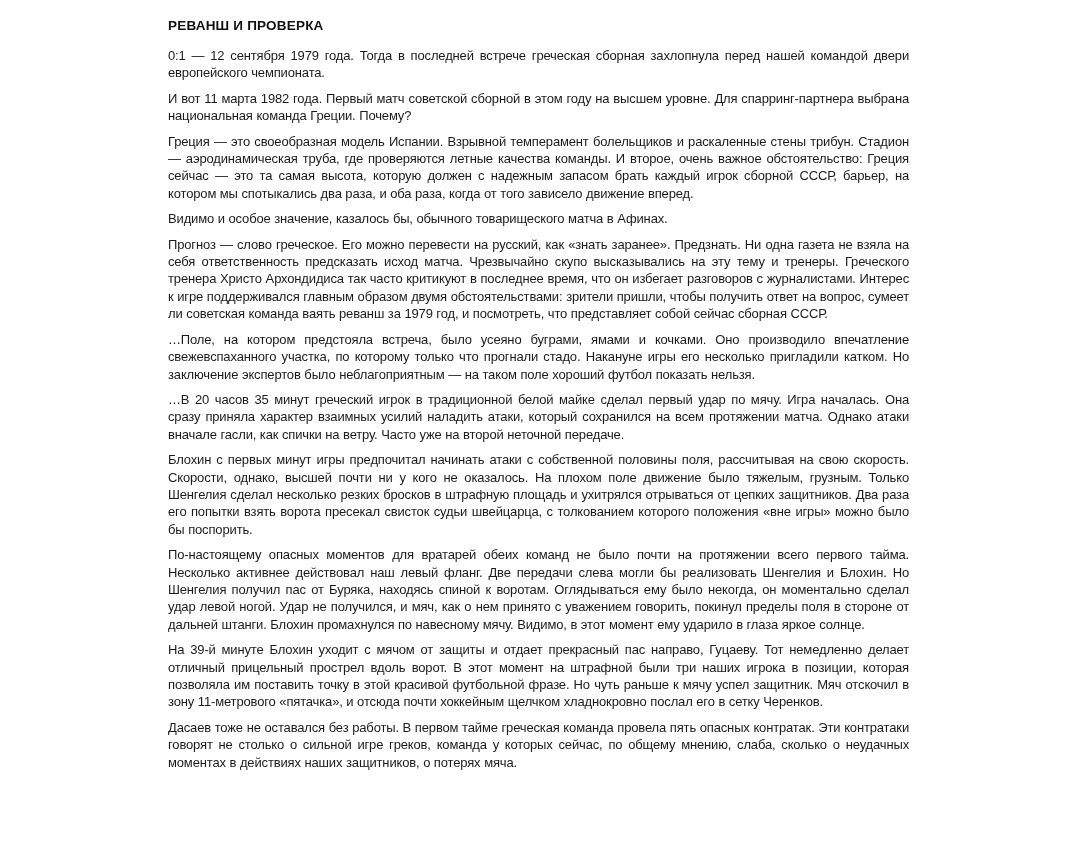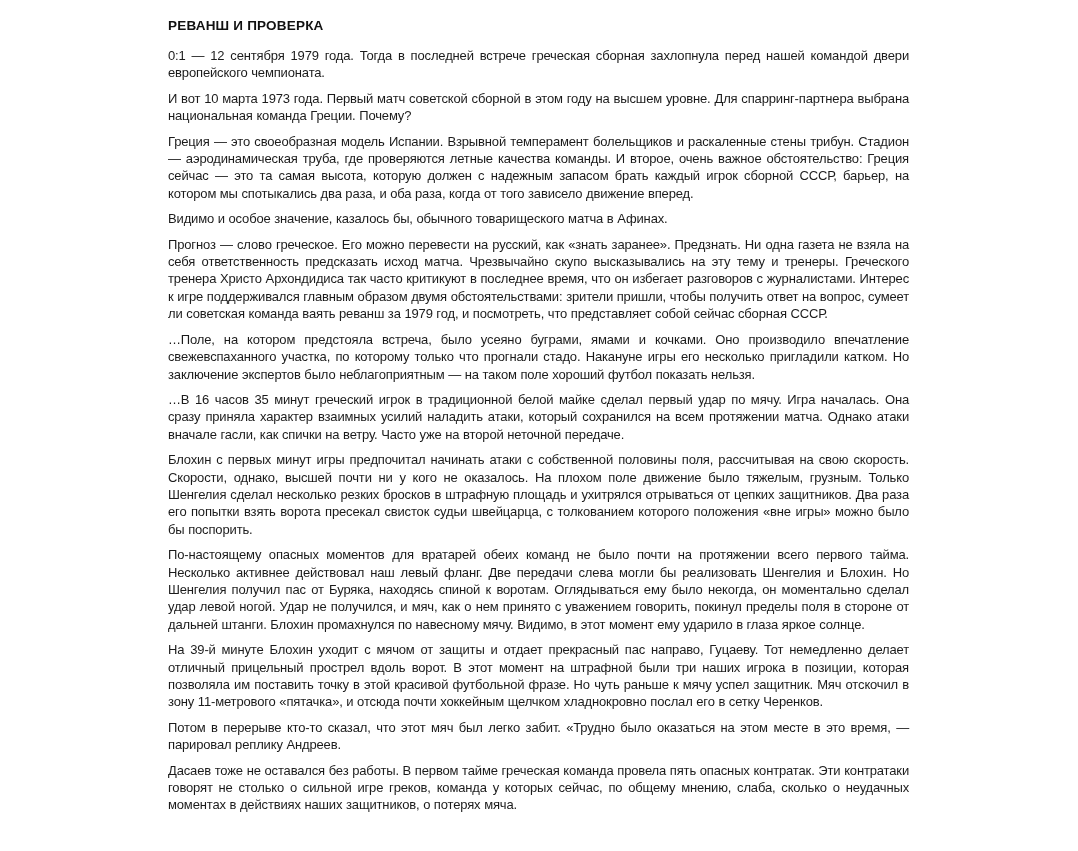--- a/index.html
+++ b/index.html
@@ -45,26 +45,25 @@
   }
 </style>
 </head>
 <body>
 
 <div class="page">
   <div class="article">
     <h1 class="article-title">РЕВАНШ И ПРОВЕРКА</h1>
     <div class="article-body">
       <p>0:1 — 12 сентября 1979 года. Тогда в последней встрече греческая сборная захлопнула перед нашей командой двери европейского чемпионата.</p>
-      <p>И вот 10 марта 1973 года. Первый матч советской сборной в этом году на высшем уровне. Для спарринг-партнера выбрана национальная команда Греции. Почему?</p>
+      <p>И вот 11 марта 1982 года. Первый матч советской сборной в этом году на высшем уровне. Для спарринг-партнера выбрана национальная команда Греции. Почему?</p>
       <p>Греция — это своеобразная модель Испании. Взрывной темперамент болельщиков и раскаленные стены трибун. Стадион — аэродинамическая труба, где проверяются летные качества команды. И второе, очень важное обстоятельство: Греция сейчас — это та самая высота, которую должен с надежным запасом брать каждый игрок сборной СССР, барьер, на котором мы спотыкались два раза, и оба раза, когда от того зависело движение вперед.</p>
       <p>Видимо и особое значение, казалось бы, обычного товарищеского матча в Афинах.</p>
       <p>Прогноз — слово греческое. Его можно перевести на русский, как «знать заранее». Предзнать. Ни одна газета не взяла на себя ответственность предсказать исход матча. Чрезвычайно скупо высказывались на эту тему и тренеры. Греческого тренера Христо Архондидиса так часто критикуют в последнее время, что он избегает разговоров с журналистами. Интерес к игре поддерживался главным образом двумя обстоятельствами: зрители пришли, чтобы получить ответ на вопрос, сумеет ли советская команда ваять реванш за 1979 год, и посмотреть, что представляет собой сейчас сборная СССР.</p>
       <p>…Поле, на котором предстояла встреча, было усеяно буграми, ямами и кочками. Оно производило впечатление свежевспаханного участка, по которому только что прогнали стадо. Накануне игры его несколько пригладили катком. Но заключение экспертов было неблагоприятным — на таком поле хороший футбол показать нельзя.</p>
-      <p>…В 16 часов 35 минут греческий игрок в традиционной белой майке сделал первый удар по мячу. Игра началась. Она сразу приняла характер взаимных усилий наладить атаки, который сохранился на всем протяжении матча. Однако атаки вначале гасли, как спички на ветру. Часто уже на второй неточной передаче.</p>
+      <p>…В 20 часов 35 минут греческий игрок в традиционной белой майке сделал первый удар по мячу. Игра началась. Она сразу приняла характер взаимных усилий наладить атаки, который сохранился на всем протяжении матча. Однако атаки вначале гасли, как спички на ветру. Часто уже на второй неточной передаче.</p>
       <p>Блохин с первых минут игры предпочитал начинать атаки с собственной половины поля, рассчитывая на свою скорость. Скорости, однако, высшей почти ни у кого не оказалось. На плохом поле движение было тяжелым, грузным. Только Шенгелия сделал несколько резких бросков в штрафную площадь и ухитрялся отрываться от цепких защитников. Два раза его попытки взять ворота пресекал свисток судьи швейцарца, с толкованием которого положения «вне игры» можно было бы поспорить.</p>
       <p>По-настоящему опасных моментов для вратарей обеих команд не было почти на протяжении всего первого тайма. Несколько активнее действовал наш левый фланг. Две передачи слева могли бы реализовать Шенгелия и Блохин. Но Шенгелия получил пас от Буряка, находясь спиной к воротам. Оглядываться ему было некогда, он моментально сделал удар левой ногой. Удар не получился, и мяч, как о нем принято с уважением говорить, покинул пределы поля в стороне от дальней штанги. Блохин промахнулся по навесному мячу. Видимо, в этот момент ему ударило в глаза яркое солнце.</p>
       <p>На 39-й минуте Блохин уходит с мячом от защиты и отдает прекрасный пас направо, Гуцаеву. Тот немедленно делает отличный прицельный прострел вдоль ворот. В этот момент на штрафной были три наших игрока в позиции, которая позволяла им поставить точку в этой красивой футбольной фразе. Но чуть раньше к мячу успел защитник. Мяч отскочил в зону 11-метрового «пятачка», и отсюда почти хоккейным щелчком хладнокровно послал его в сетку Черенков.</p>
-      <p>Потом в перерыве кто-то сказал, что этот мяч был легко забит. «Трудно было оказаться на этом месте в это время, — парировал реплику Андреев.</p>
       <p>Дасаев тоже не оставался без работы. В первом тайме греческая команда провела пять опасных контратак. Эти контратаки говорят не столько о сильной игре греков, команда у которых сейчас, по общему мнению, слаба, сколько о неудачных моментах в действиях наших защитников, о потерях мяча.</p>
     </div>
   </div>
 </div>
 
 </body></html>

